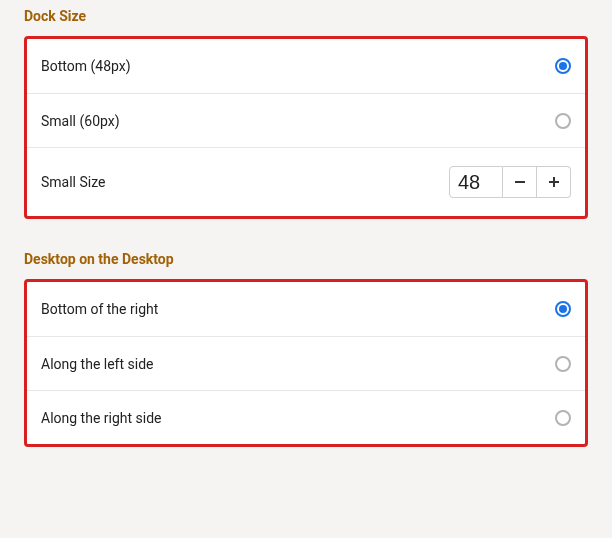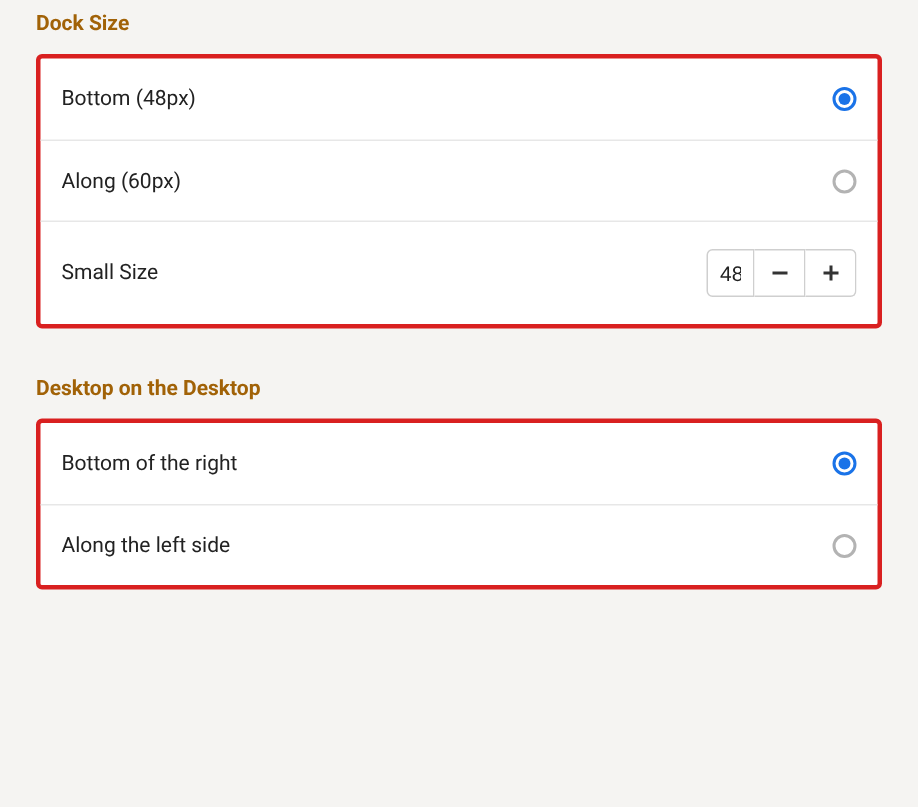--- a/index.html
+++ b/index.html
@@ -63,25 +63,25 @@
     background: #1a73e8;
     border-radius: 50%;
     transform: translate(-50%, -50%);
   }
   .stepper {
     display: flex;
     align-items: stretch;
     height: 32px;
   }
   .stepper-input {
-    width: 32px;
+    width: 54px;
     border: 1px solid #cfcfcf;
     border-radius: 4px 0 0 4px;
     padding: 0 8px;
-    font-size: 14px;
+    font-size: 20px;
     color: #222;
     background: #fff;
     outline: none;
   }
   .stepper-btn {
     width: 34px;
     border: 1px solid #cfcfcf;
     border-left: none;
     background: #fff;
     display: flex;
@@ -109,21 +109,21 @@
 
   <div class="panel">
 
 
     <div class="row">
       <span class="row-label">Bottom (48px)</span>
       <span class="radio selected"></span>
     </div>
 
     <div class="row">
-      <span class="row-label">Along (60px)</span>
+      <span class="row-label">Small (60px)</span>
       <span class="radio"></span>
     </div>
 
     <div class="row">
       <span class="row-label">Small Size</span>
       <div class="stepper">
         <input class="stepper-input" type="text" value="48" style="">
         <button class="stepper-btn" aria-label="decrease">
           <svg width="12" height="12" viewBox="0 0 12 12">
               <rect x="1" y="5" width="10" height="2" fill="#333"></rect>
@@ -149,16 +149,20 @@
     <div class="row">
       <span class="row-label">Bottom of the right</span>
       <span class="radio selected"></span>
     </div>
 
     <div class="row">
       <span class="row-label">Along the left side</span>
       <span class="radio"></span>
     </div>
 
+    <div class="row">
+      <span class="row-label">Along the right side</span>
+      <span class="radio"></span>
+    </div>
 
   </div>
 
 </div>
 
 </body></html>

